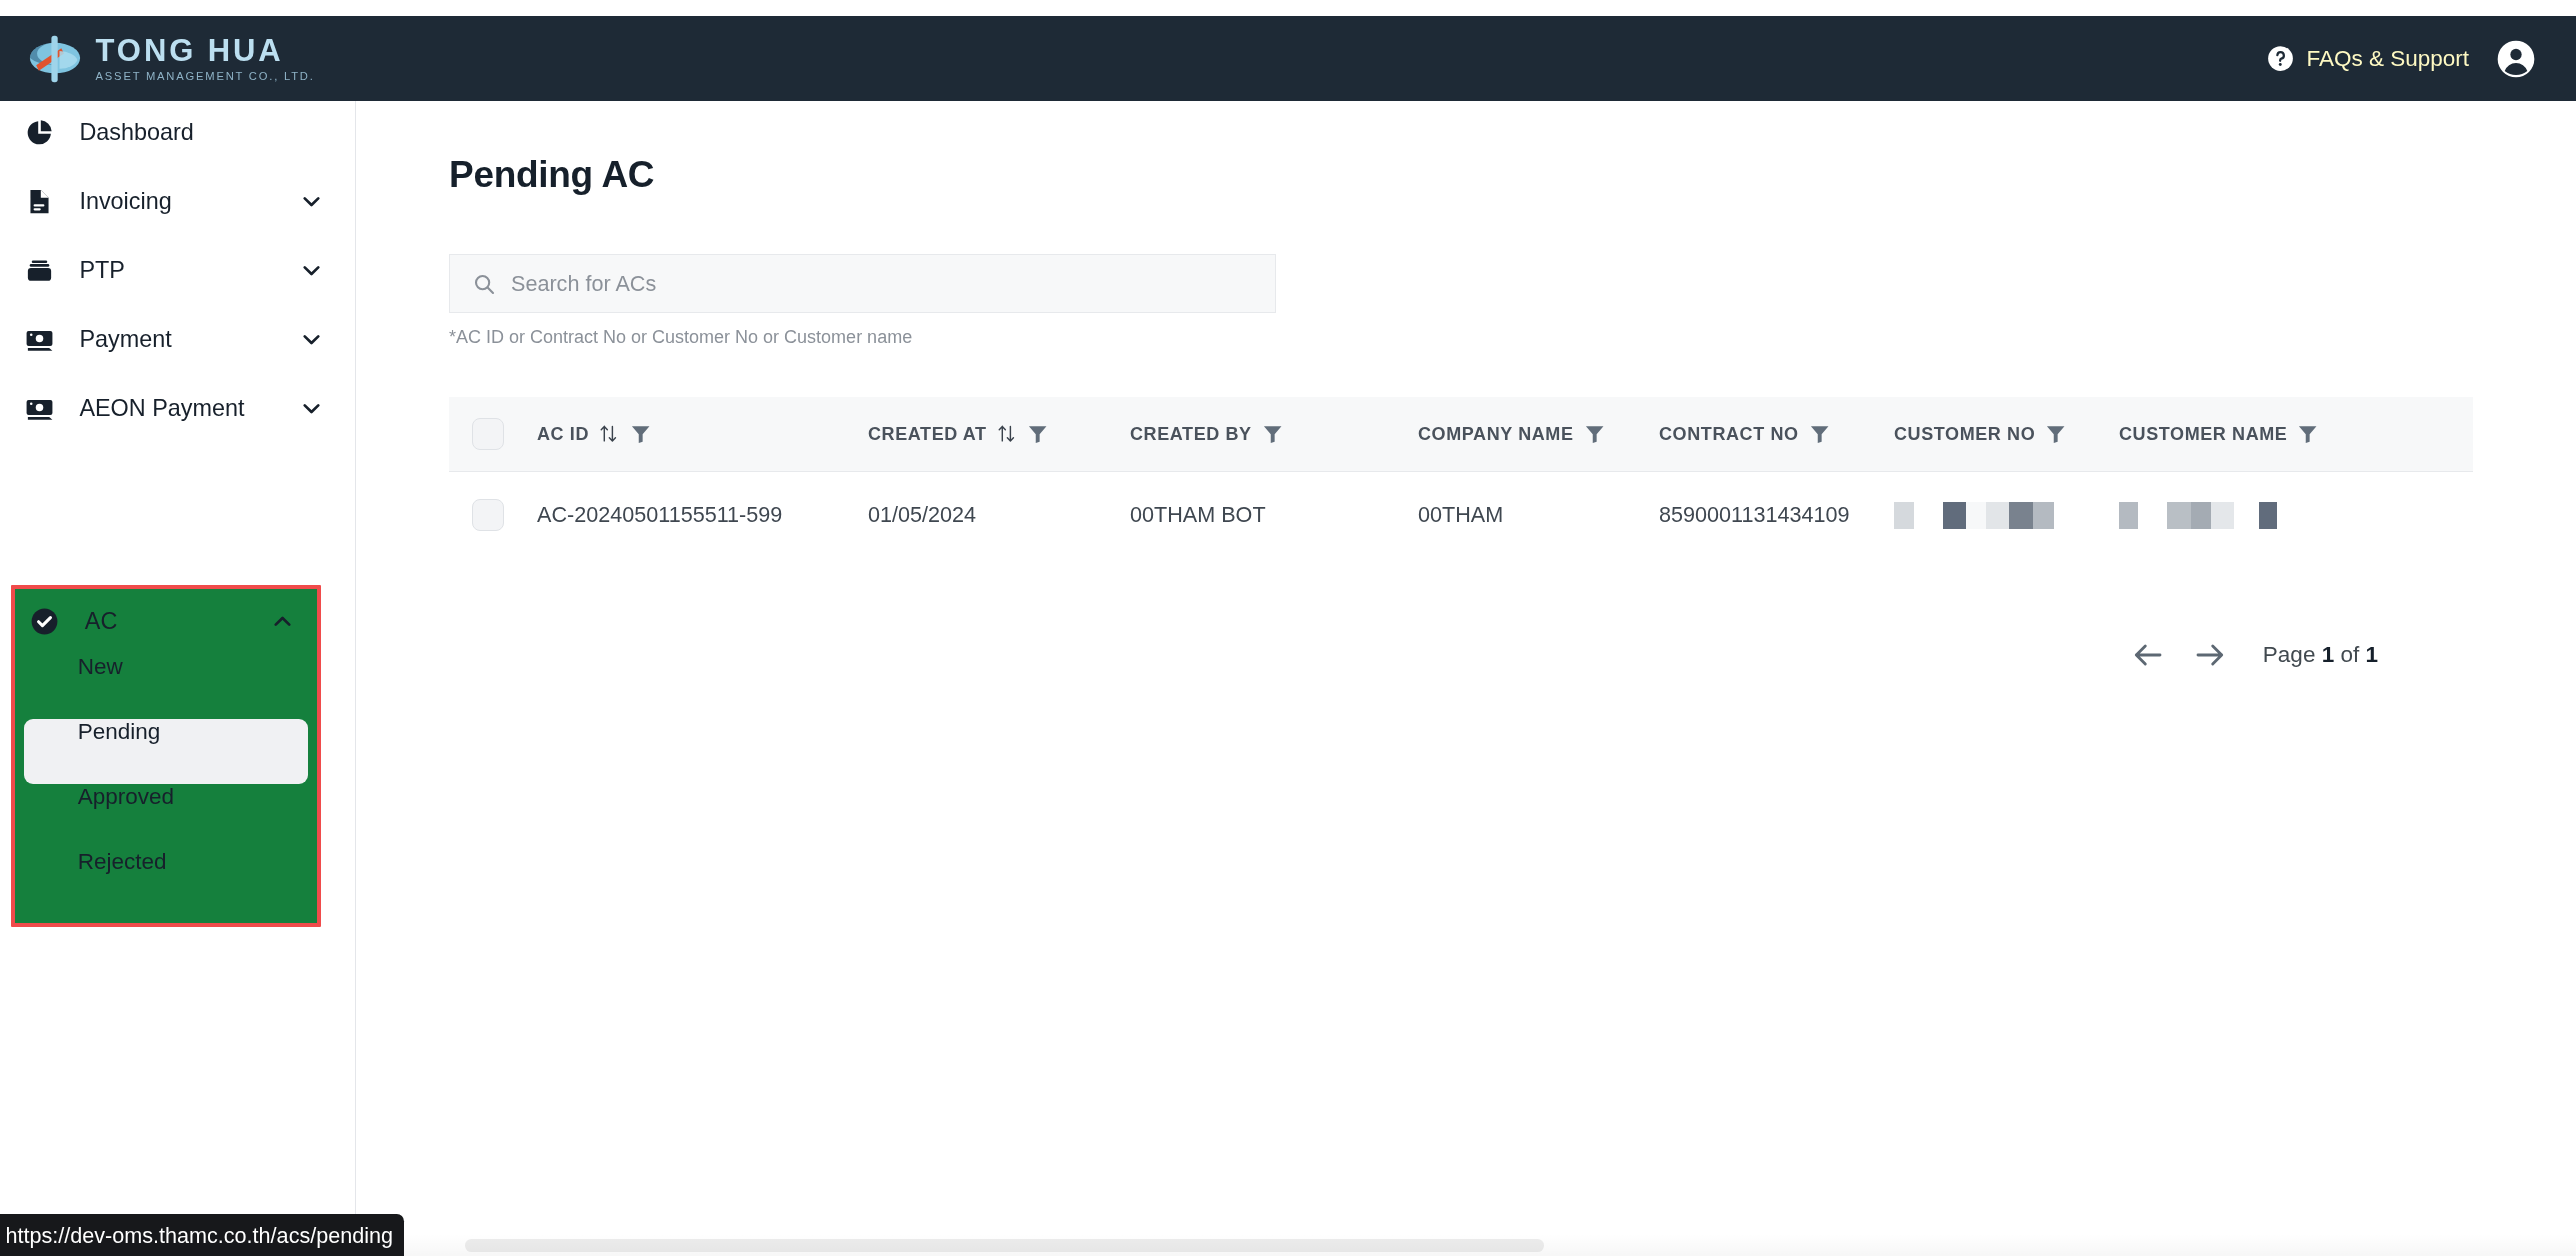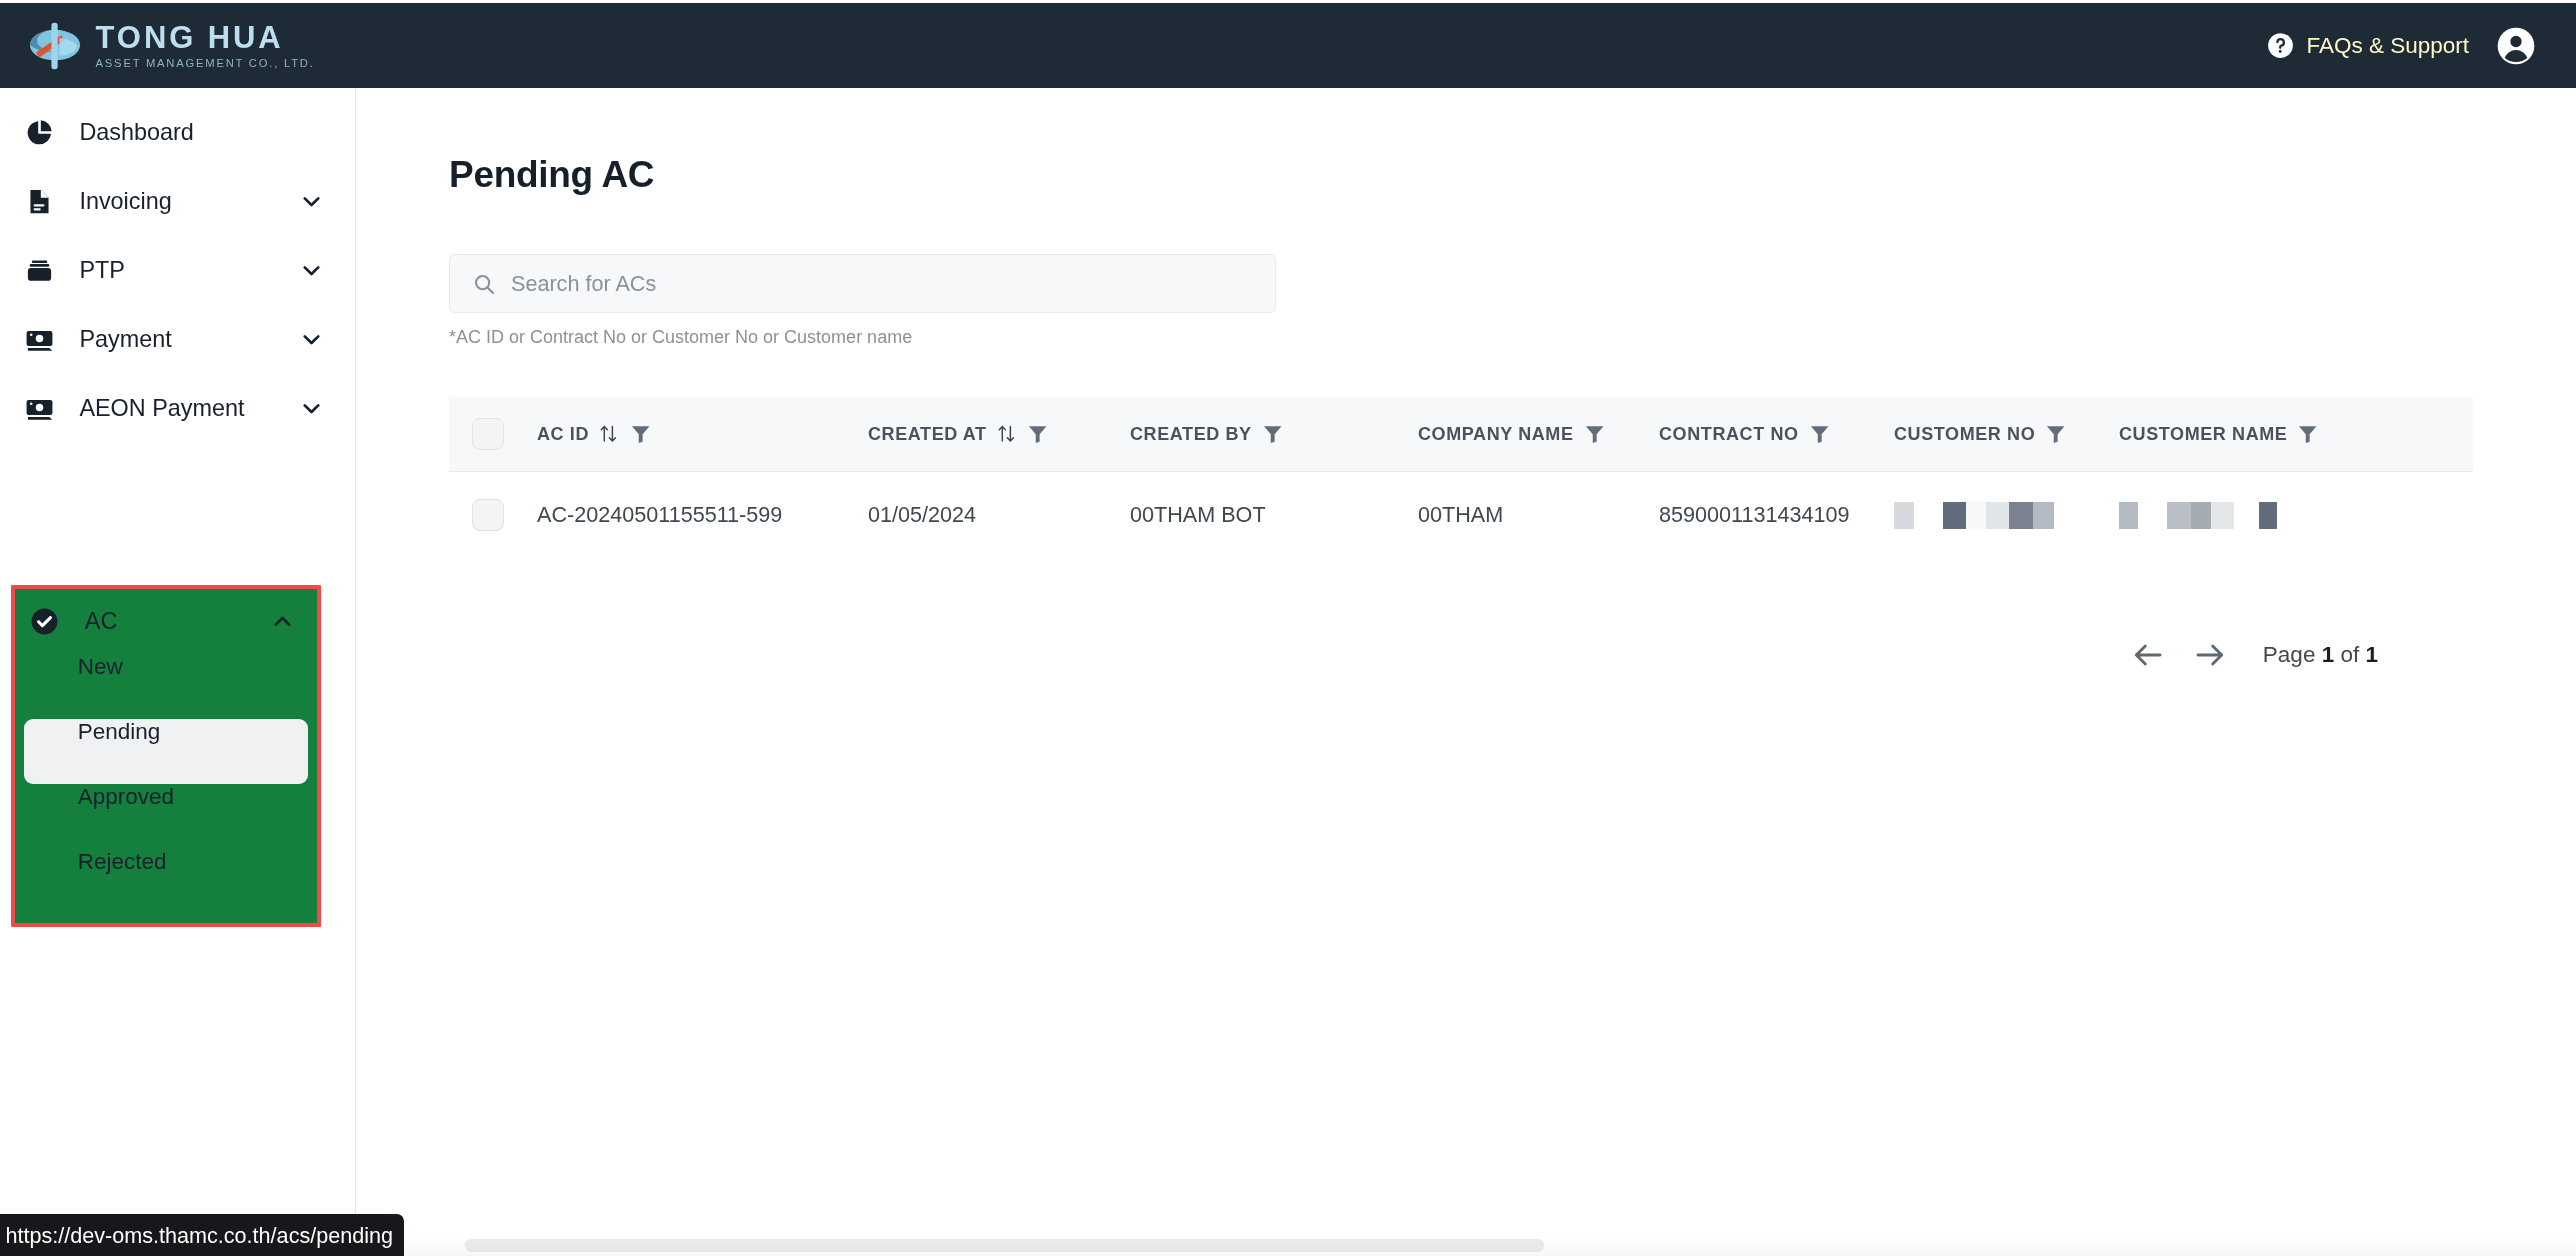--- a/index.html
+++ b/index.html
@@ -16,21 +16,21 @@
   #app {
     position: relative;
     width: 2576px;
     height: 1257px;
     background: #ffffff;
   }
 
   
   .topbar {
     position: absolute;
-    top: 3px; left: 0;
+    top: 16px; left: 0;
     width: 2576px;
     height: 85px;
     background: #1e2a36;
     display: flex;
     align-items: center;
     z-index: 30;
   }
 
   .brand {
     display: flex;
@@ -172,21 +172,21 @@
     letter-spacing: -0.3px;
   }
 
   .search-wrap { margin: 58px 0 0 93px; width: 827px; }
   .search-box {
     position: relative;
     width: 827px;
     height: 59px;
     background: #f7f8f9;
     border: 0.9px solid #e7e9ec;
-    border-radius: 6px;
+    border-radius: 0;
     display: flex;
     align-items: center;
   }
   .search-icon {
     margin-left: 21.6px;
     width: 25px; height: 25px;
     display: flex; align-items: center; justify-content: center;
     color: #8b9199;
     flex: 0 0 auto;
   }

